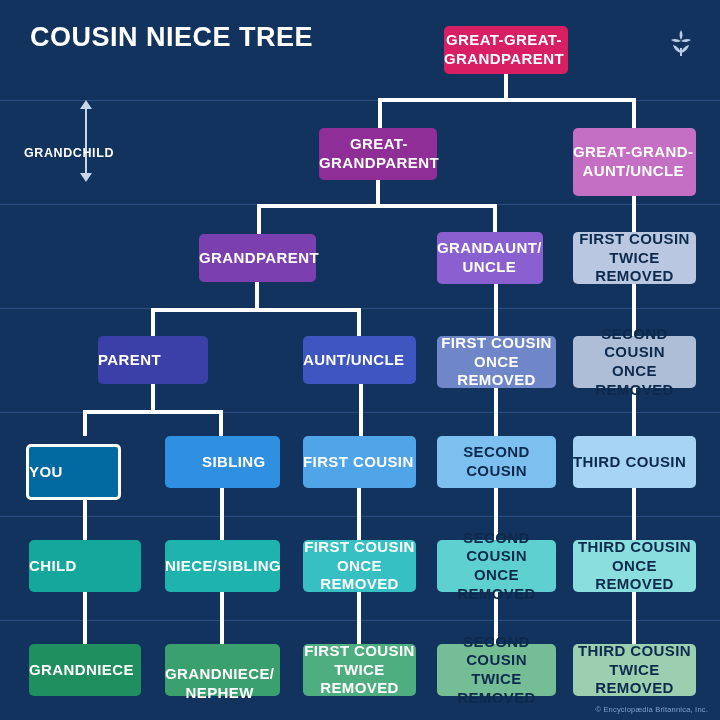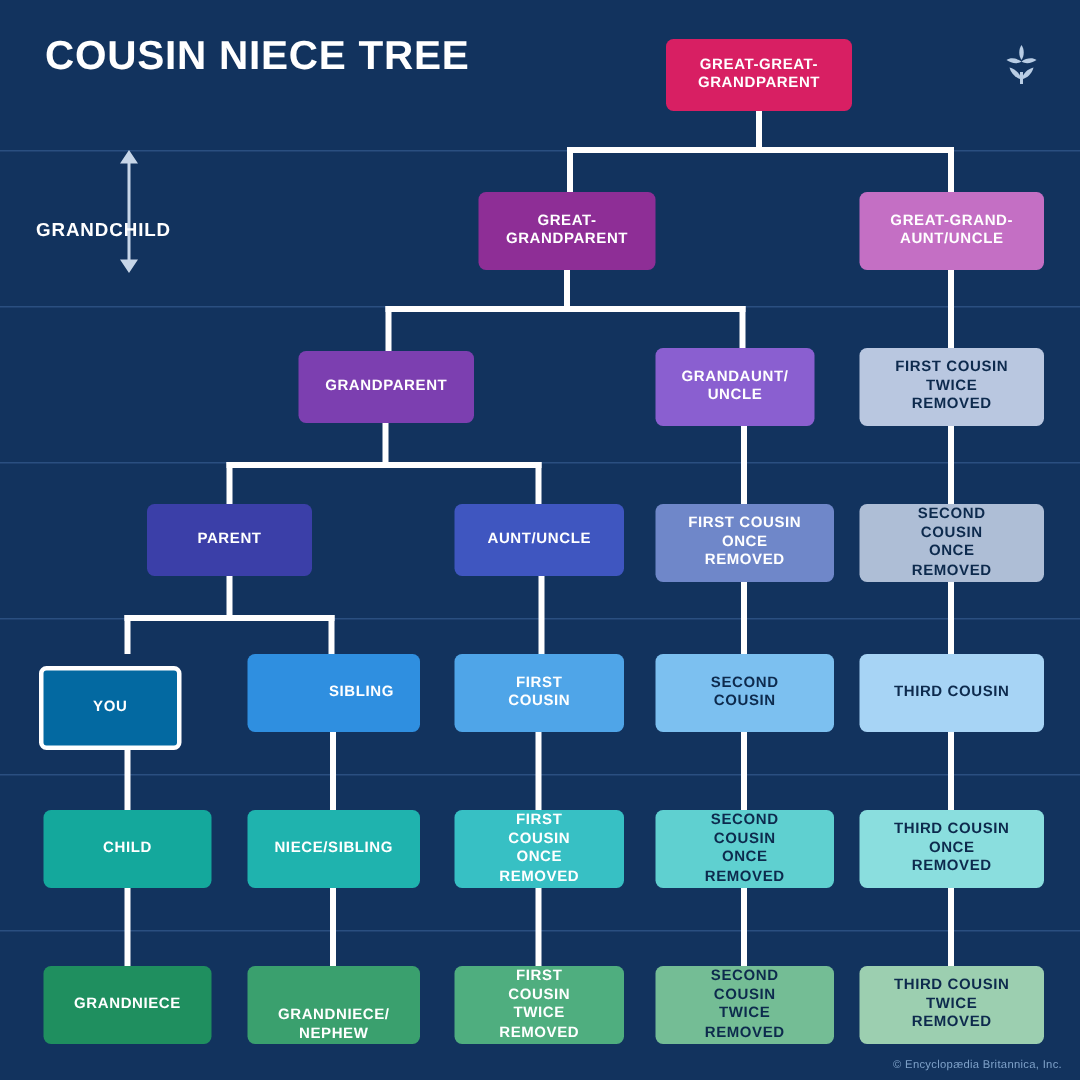--- a/index.html
+++ b/index.html
@@ -42,28 +42,28 @@
   }
 
   .logo{
     position:absolute;right:22px;top:26px;width:34px;height:34px;
   }
 
   .node{
     position:absolute;
     box-sizing:border-box;
     border-radius:5px;
-    display:flex;align-items:center;justify-content:center;
+    display:flex;align-items:center;justify-content:flex-start;
     text-align:center;
-    font-size:10px;
+    font-size:15px;
     font-weight:bold;
     letter-spacing:.4px;
     line-height:1.25;
     color:#ffffff;
-    padding:2px 20px;
+    padding:2px 0;
     z-index:5;
   }
   .node.dark-text{color:#0d2a4d;}
   .node.you{border:3px solid #ffffff;}
 
   .connector{
     position:absolute;
     background:#ffffff;
     z-index:2;
   }
@@ -148,21 +148,21 @@
     </div>
   <div id="nodes">
       <div class="node" style="left: 444px; top: 26px; width: 124px; height: 48px; background: rgb(216, 31, 99);">
         <span style="white-space: pre-line;">GREAT-GREAT-
 GRANDPARENT</span>
       </div>
       <div class="node" style="left: 319px; top: 128px; width: 118px; height: 52px; background: rgb(142, 46, 150);">
         <span style="white-space: pre-line;">GREAT-
 GRANDPARENT</span>
       </div>
-      <div class="node" style="left: 573px; top: 128px; width: 123px; height: 52px; background: rgb(196, 111, 196);">
+      <div class="node" style="left: 573px; top: 128px; width: 123px; height: 68px; background: rgb(196, 111, 196);">
         <span style="white-space: pre-line;">GREAT-GRAND-
 AUNT/UNCLE</span>
       </div>
       <div class="node" style="left: 199px; top: 234px; width: 117px; height: 48px; background: rgb(124, 63, 176);">
         <span style="white-space: pre-line;">GRANDPARENT</span>
       </div>
       <div class="node" style="left: 437px; top: 232px; width: 106px; height: 52px; background: rgb(138, 95, 208);">
         <span style="white-space: pre-line;">GRANDAUNT/
 UNCLE</span>
       </div>

